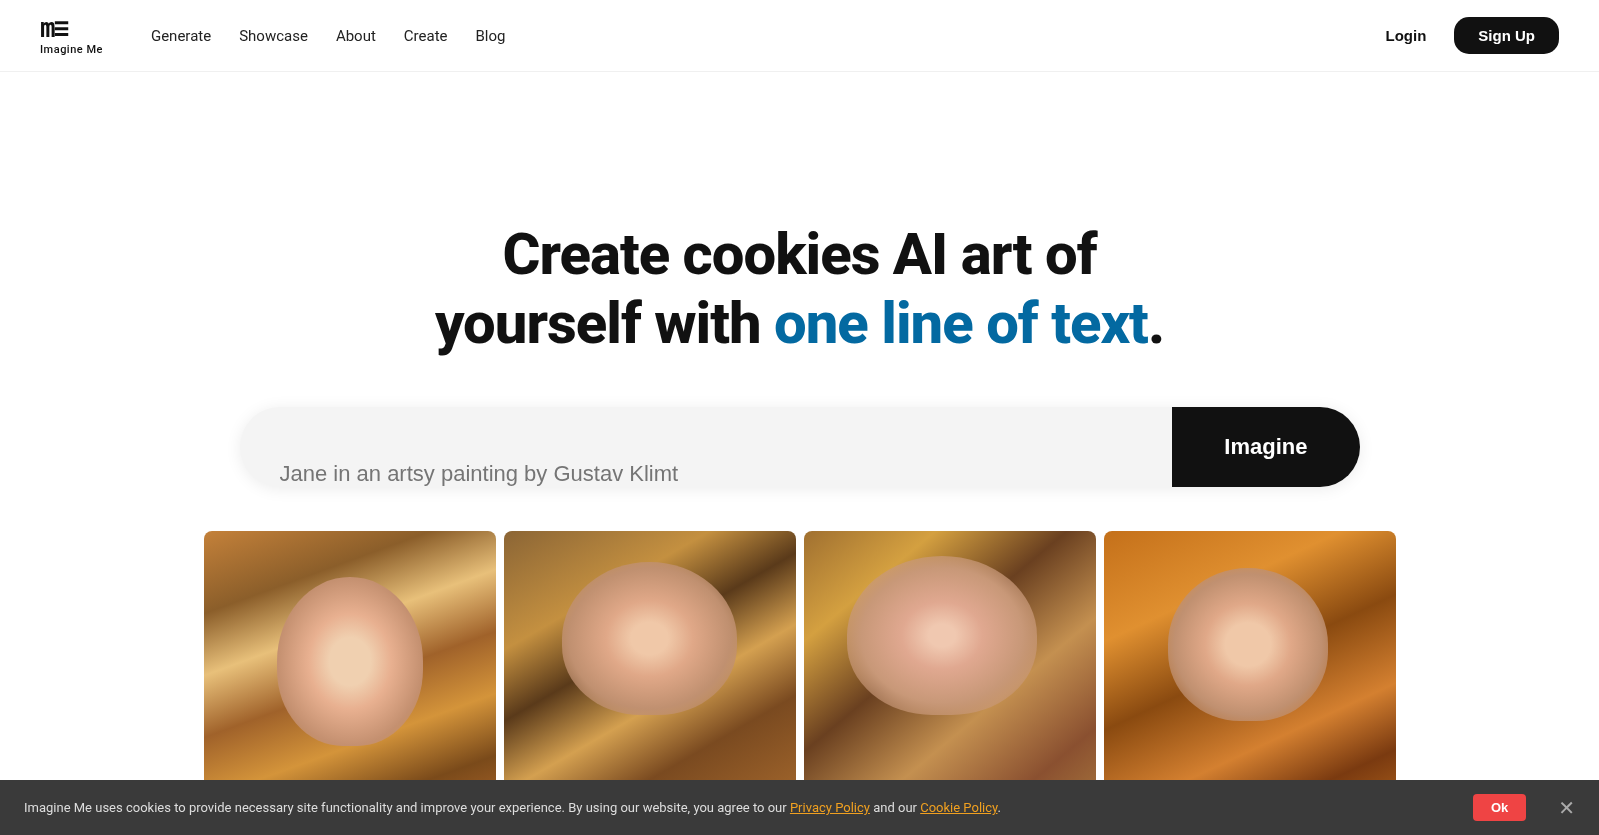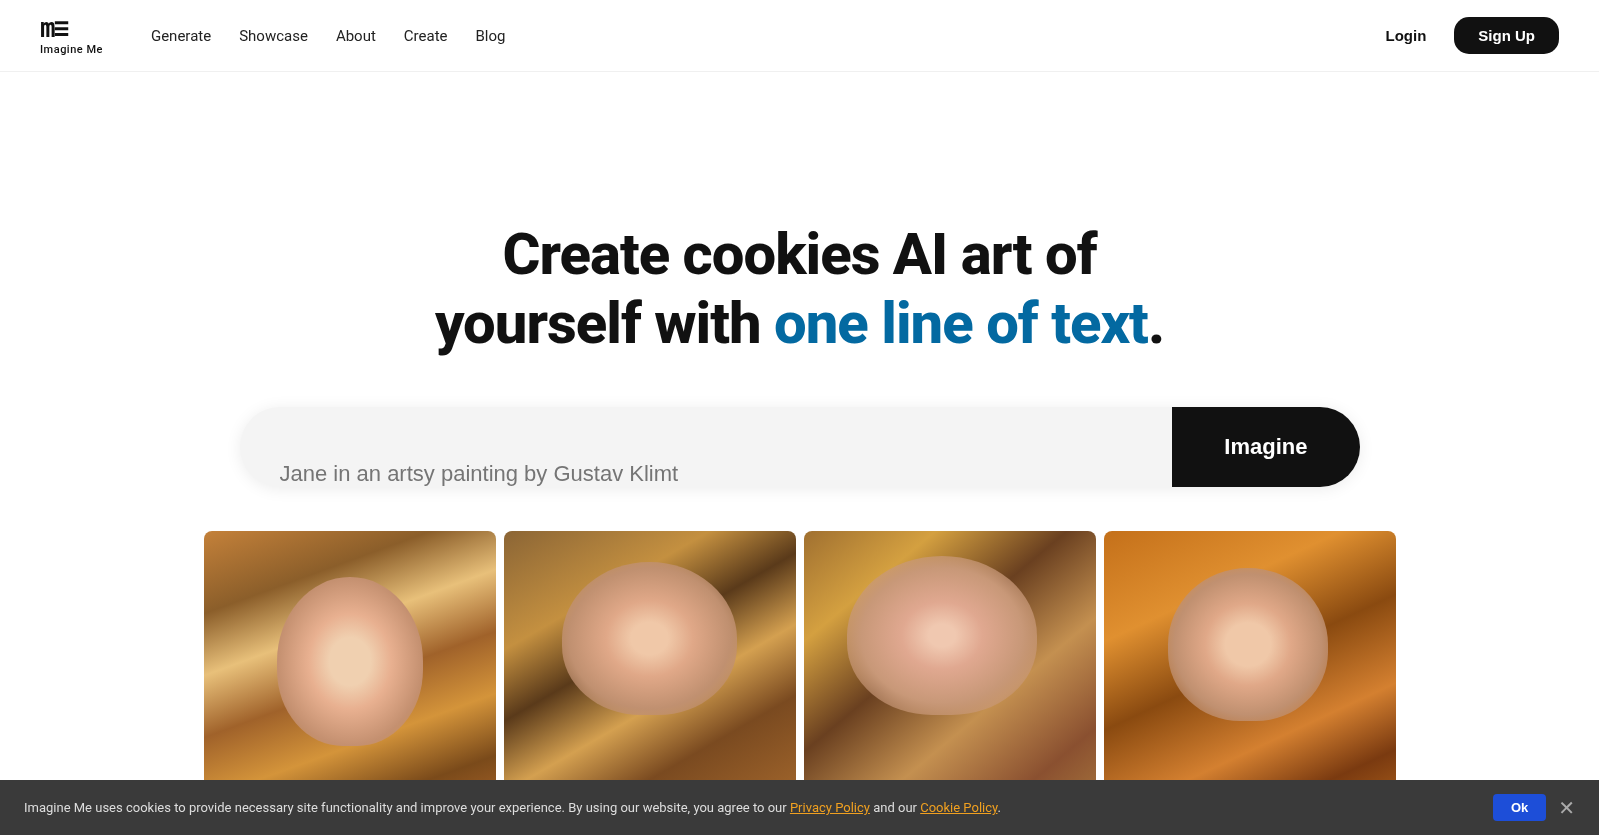--- a/index.html
+++ b/index.html
@@ -226,29 +226,29 @@
     }
     .cookie-text {
       flex: 1;
     }
     .cookie-link {
       color: #f0a020;
       text-decoration: underline;
       cursor: pointer;
     }
     .cookie-ok {
-      background: #1d4ed8;
+      background: #ef4444;
       color: #fff;
       border: none;
       border-radius: 4px;
       padding: 6px 18px;
       font-size: 13px;
       font-weight: 600;
       cursor: pointer;
-      margin: 0 12px;
+      margin: 0 32px;
     }
     .cookie-close {
       color: #aaa;
       cursor: pointer;
       font-size: 20px;
       font-weight: 300;
     }
   </style>
 </head>
 <body>

